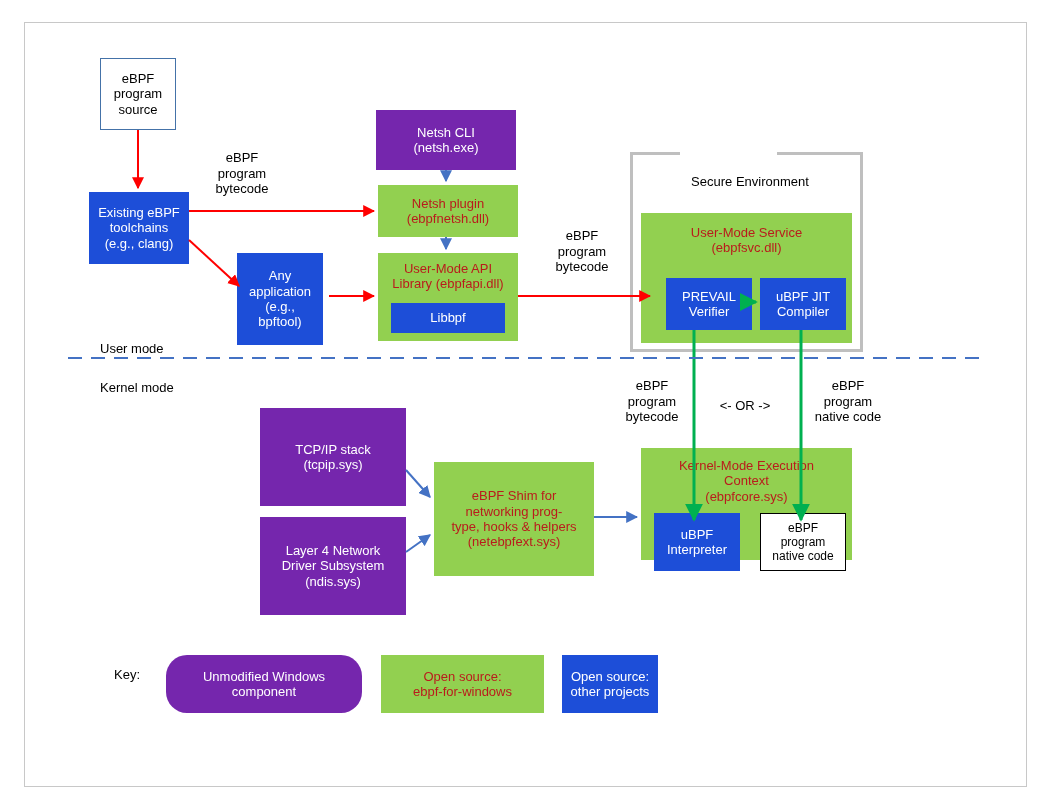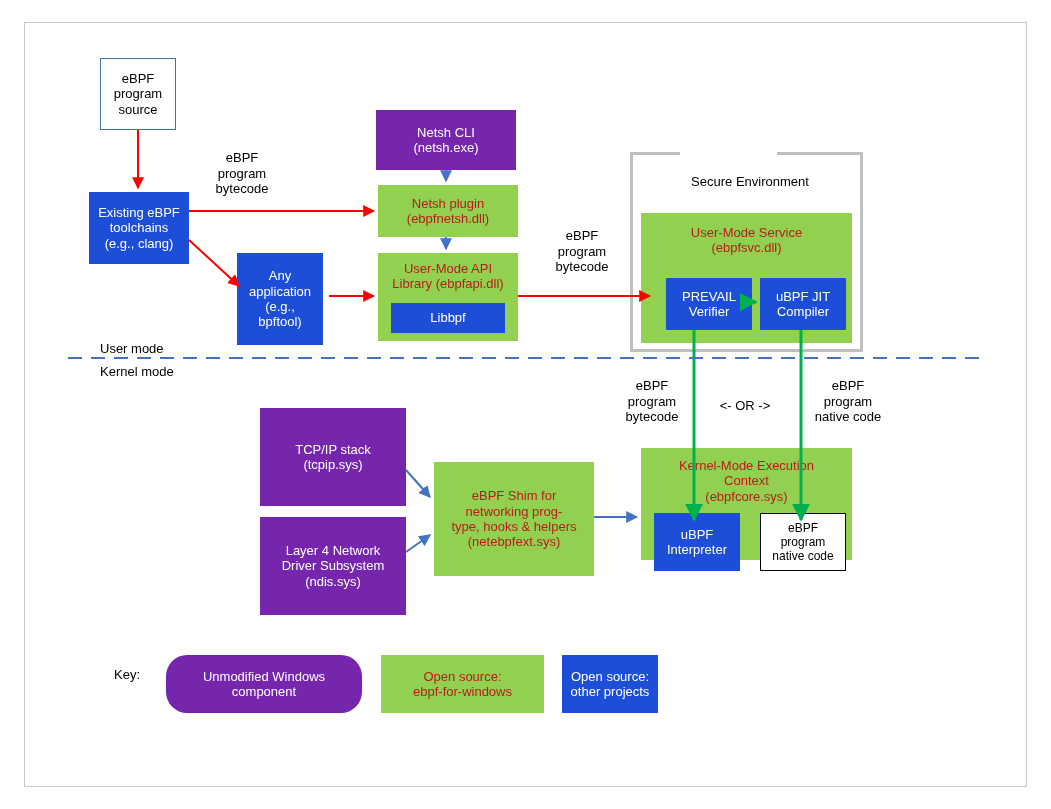--- a/index.html
+++ b/index.html
@@ -147,21 +147,21 @@
 bytecode</div>
 
   <div class="label" style="left:792px; top:378px; width:112px; white-space:pre-line;">eBPF
 program
 native code</div>
 
   <div class="label" style="left:705px; top:398px; width:80px;">&lt;- OR -&gt;</div>
 
   <div class="label left" style="left:100px; top:341px; width:140px;">User mode</div>
 
-  <div class="label left" style="left:100px; top:364px; width:140px;">Kernel mode</div>
+  <div class="label left" style="left:100px; top:380px; width:140px;">Kernel mode</div>
 
   <div class="label left" style="left:114px; top:667px; width:60px;">Key:</div>
 
   <div class="box purple" style="left:166px; top:655px; width:196px; height:58px; white-space:pre-line;border-radius:21px;">Unmodified Windows
 component</div>
 
   <div class="box green-light" style="left:381px; top:655px; width:163px; height:58px; white-space:pre-line;">Open source:
 ebpf-for-windows</div>
 
   <div class="box green-dark" style="left:562px; top:655px; width:96px; height:58px; white-space:pre-line;">Open source:

